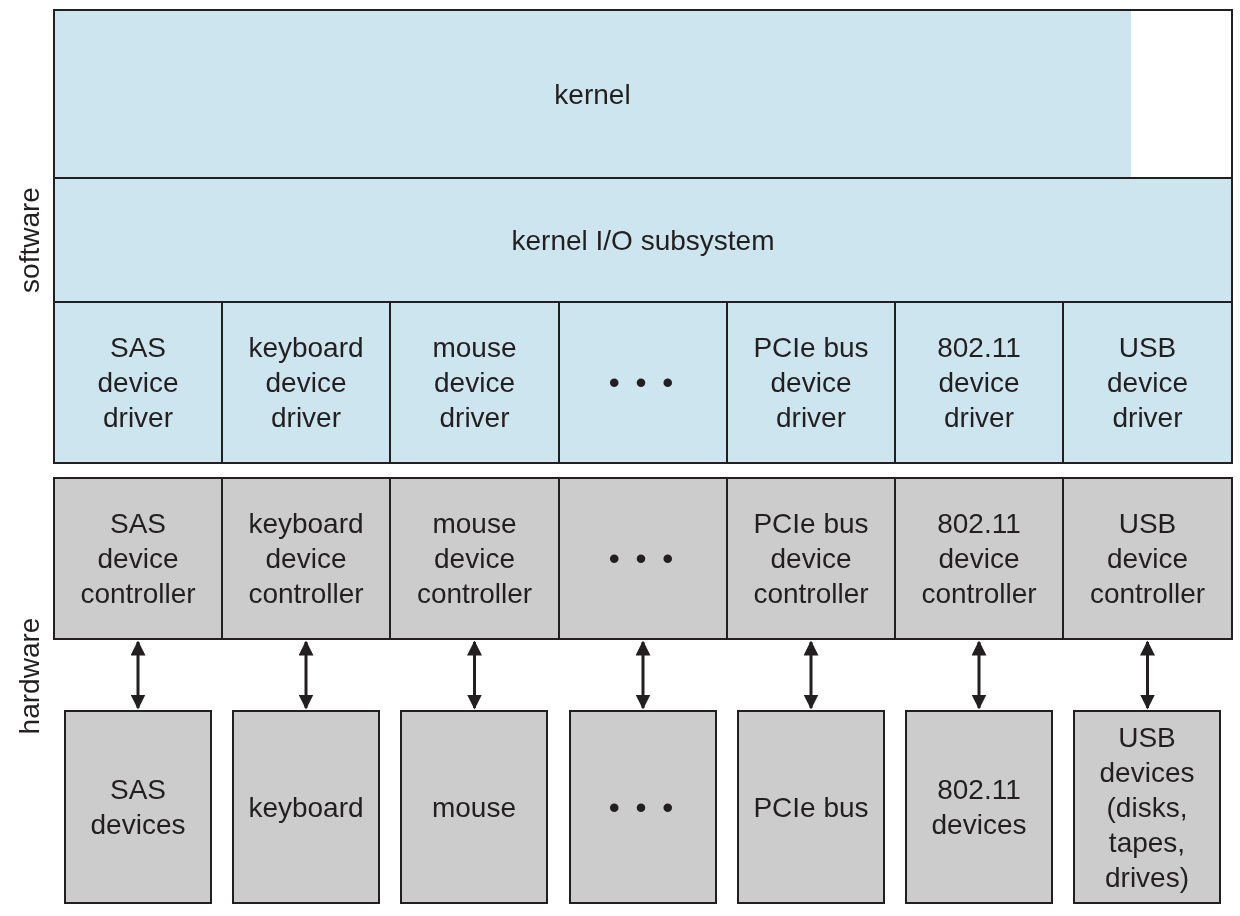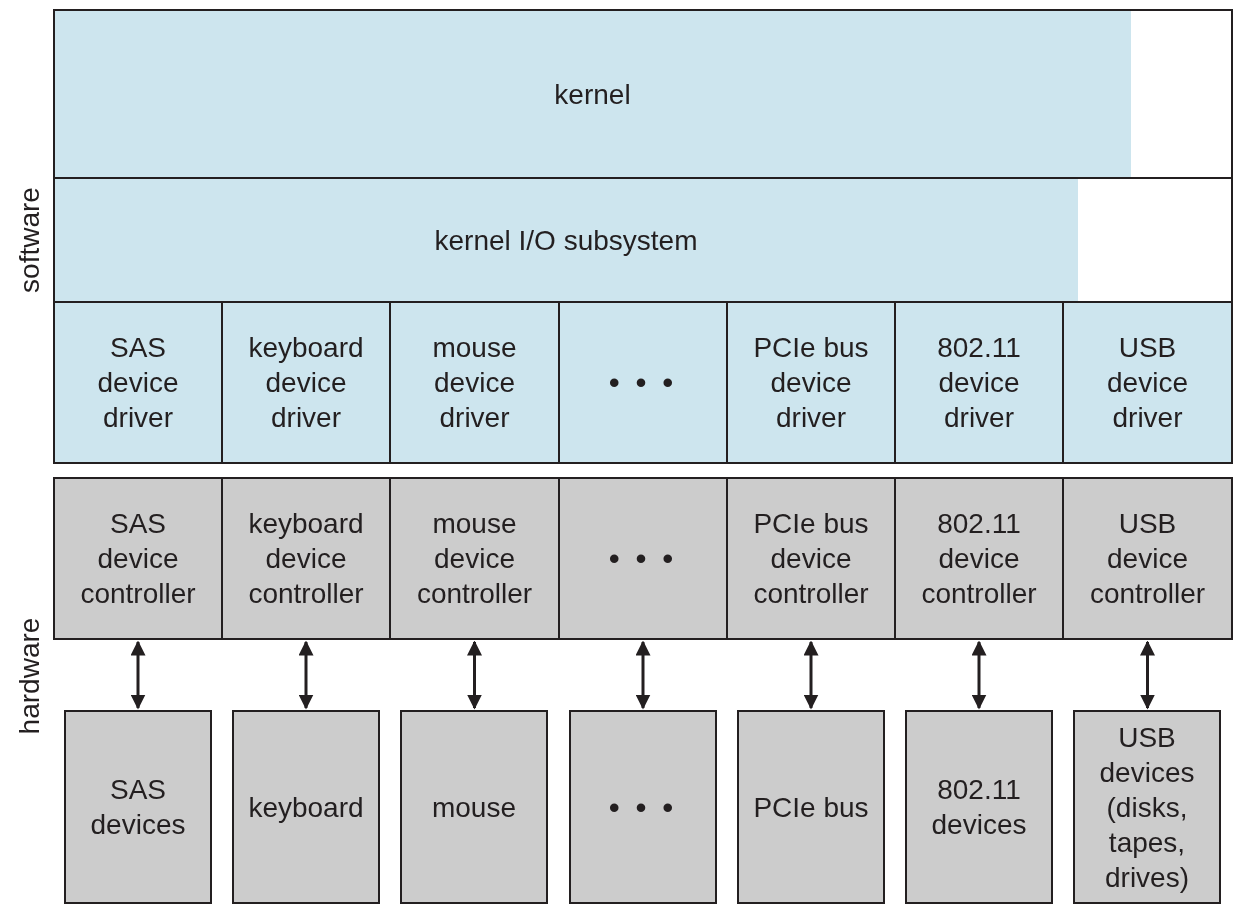--- a/index.html
+++ b/index.html
@@ -21,21 +21,21 @@
 </head>
 <body>
 
 <div class="side-label" style="left:-38px; top:222px; width:140px; height:36px;">software</div>
 <div class="side-label" style="left:-42px; top:658px; width:148px; height:36px;">hardware</div>
 
 <div>
   <div class="box sw" style="left:54px; top:10px; width:1077px; height:168px;">
     <span>kernel</span>
   </div>
-  <div class="box sw" style="left:54px; top:178px; width:1024px; height:124px;">
+  <div class="box sw" style="left:54px; top:178px; width:1178px; height:124px;">
     <span>kernel I/O subsystem</span>
   </div>
   <div id="drivers-row">
       <div class="box sw" style="left: 54px; top: 302px; width: 168px; height: 161px;"><span>SAS
 device
 driver</span></div>
       <div class="box sw" style="left: 222px; top: 302px; width: 168px; height: 161px;"><span>keyboard
 device
 driver</span></div>
       <div class="vline" style="left: 221px; top: 302px; height: 161px;"></div>

